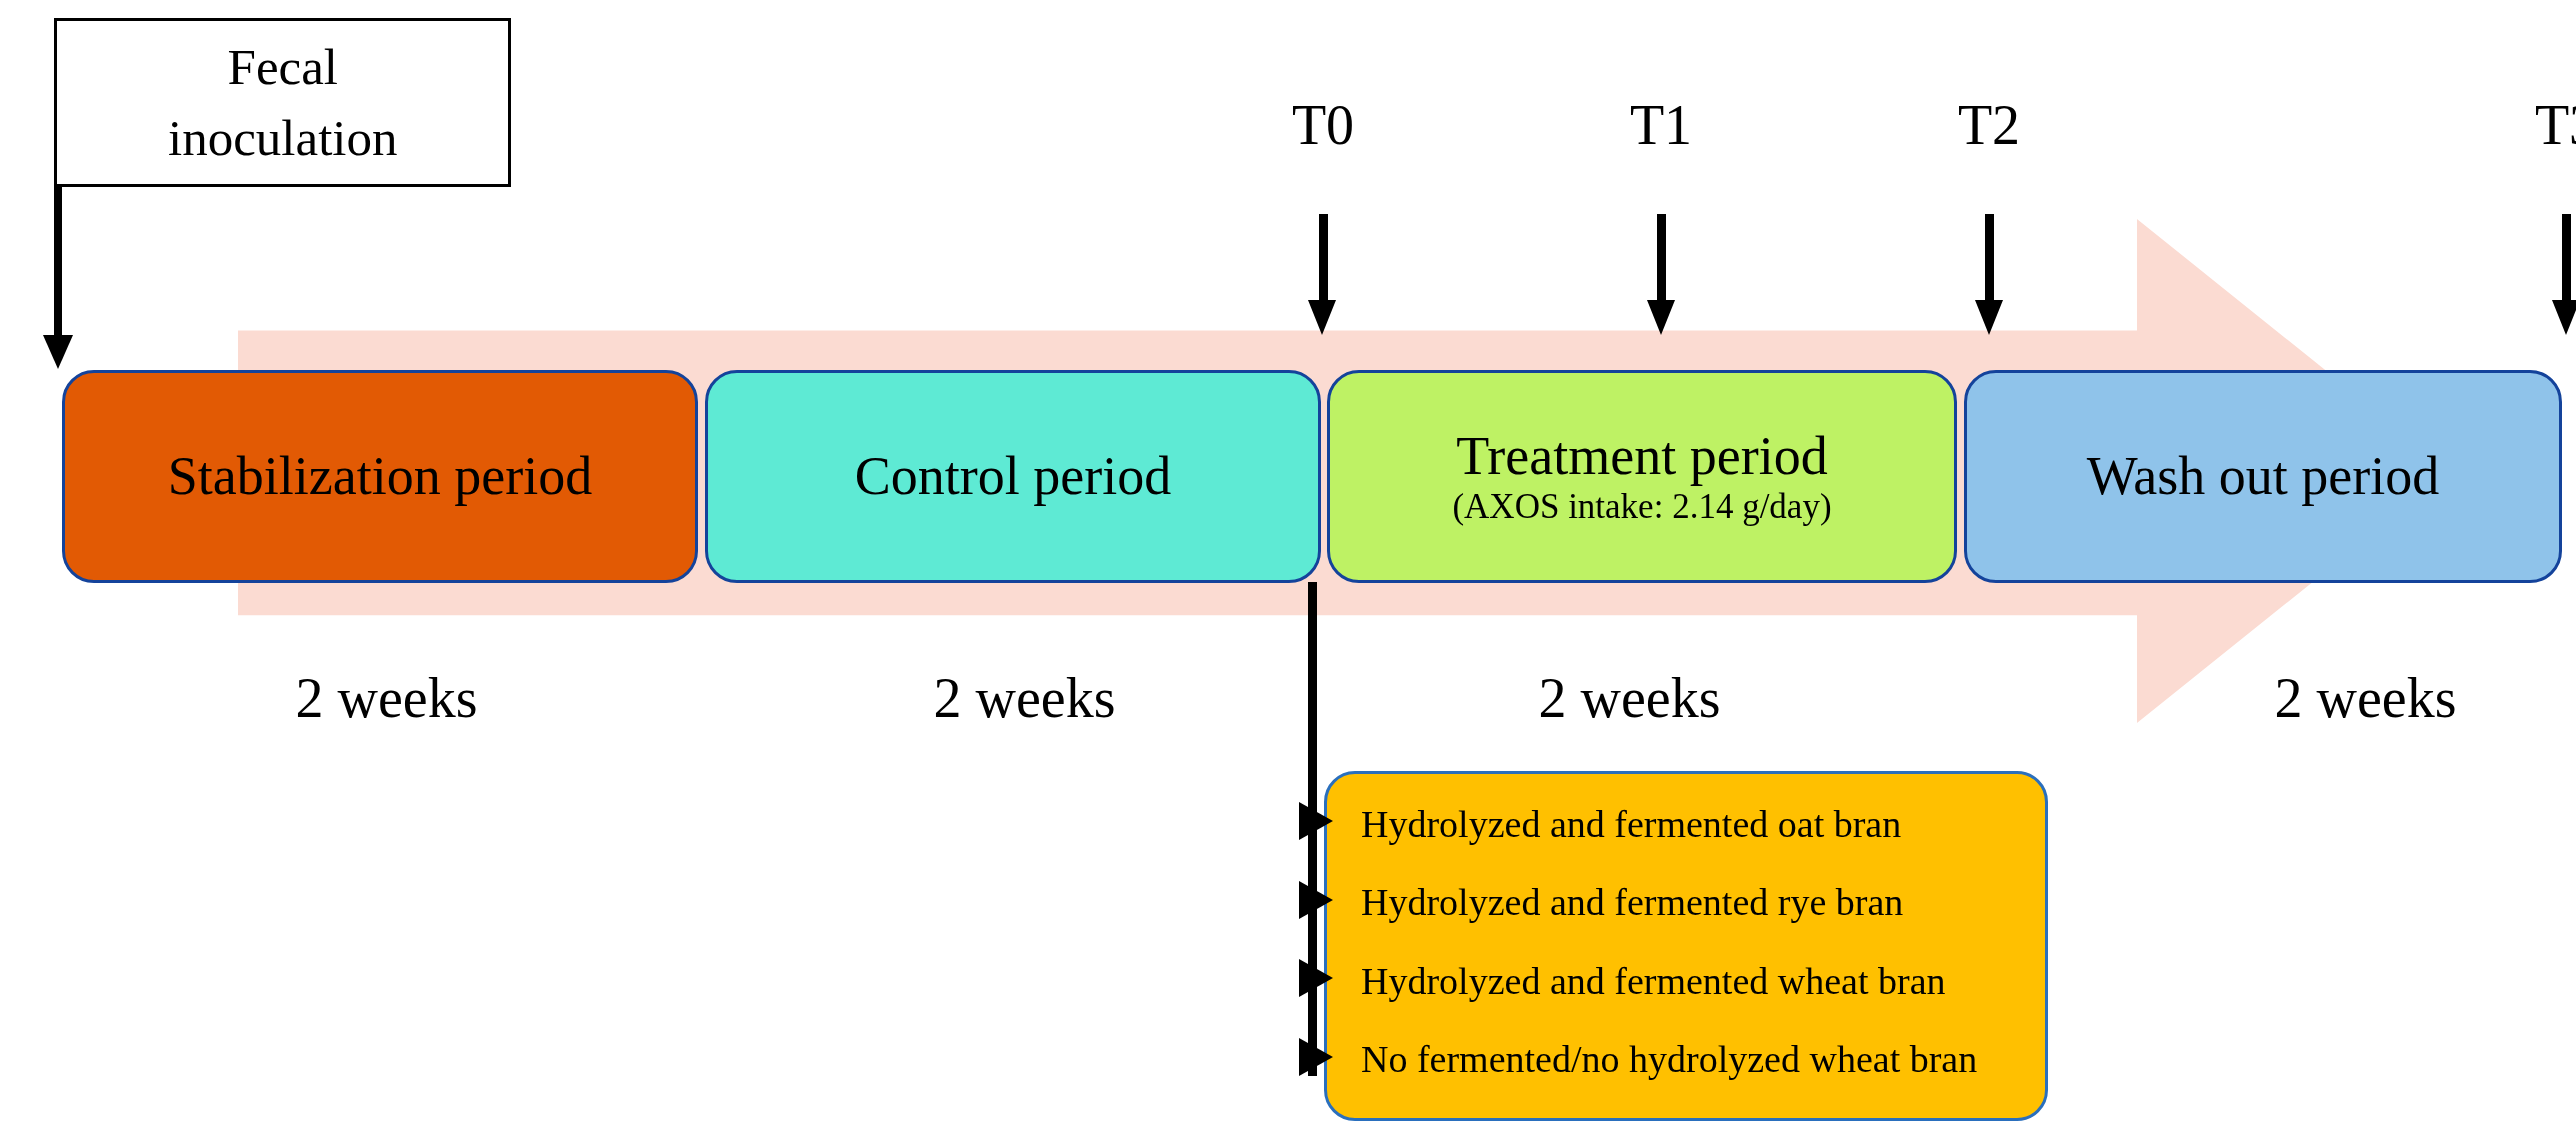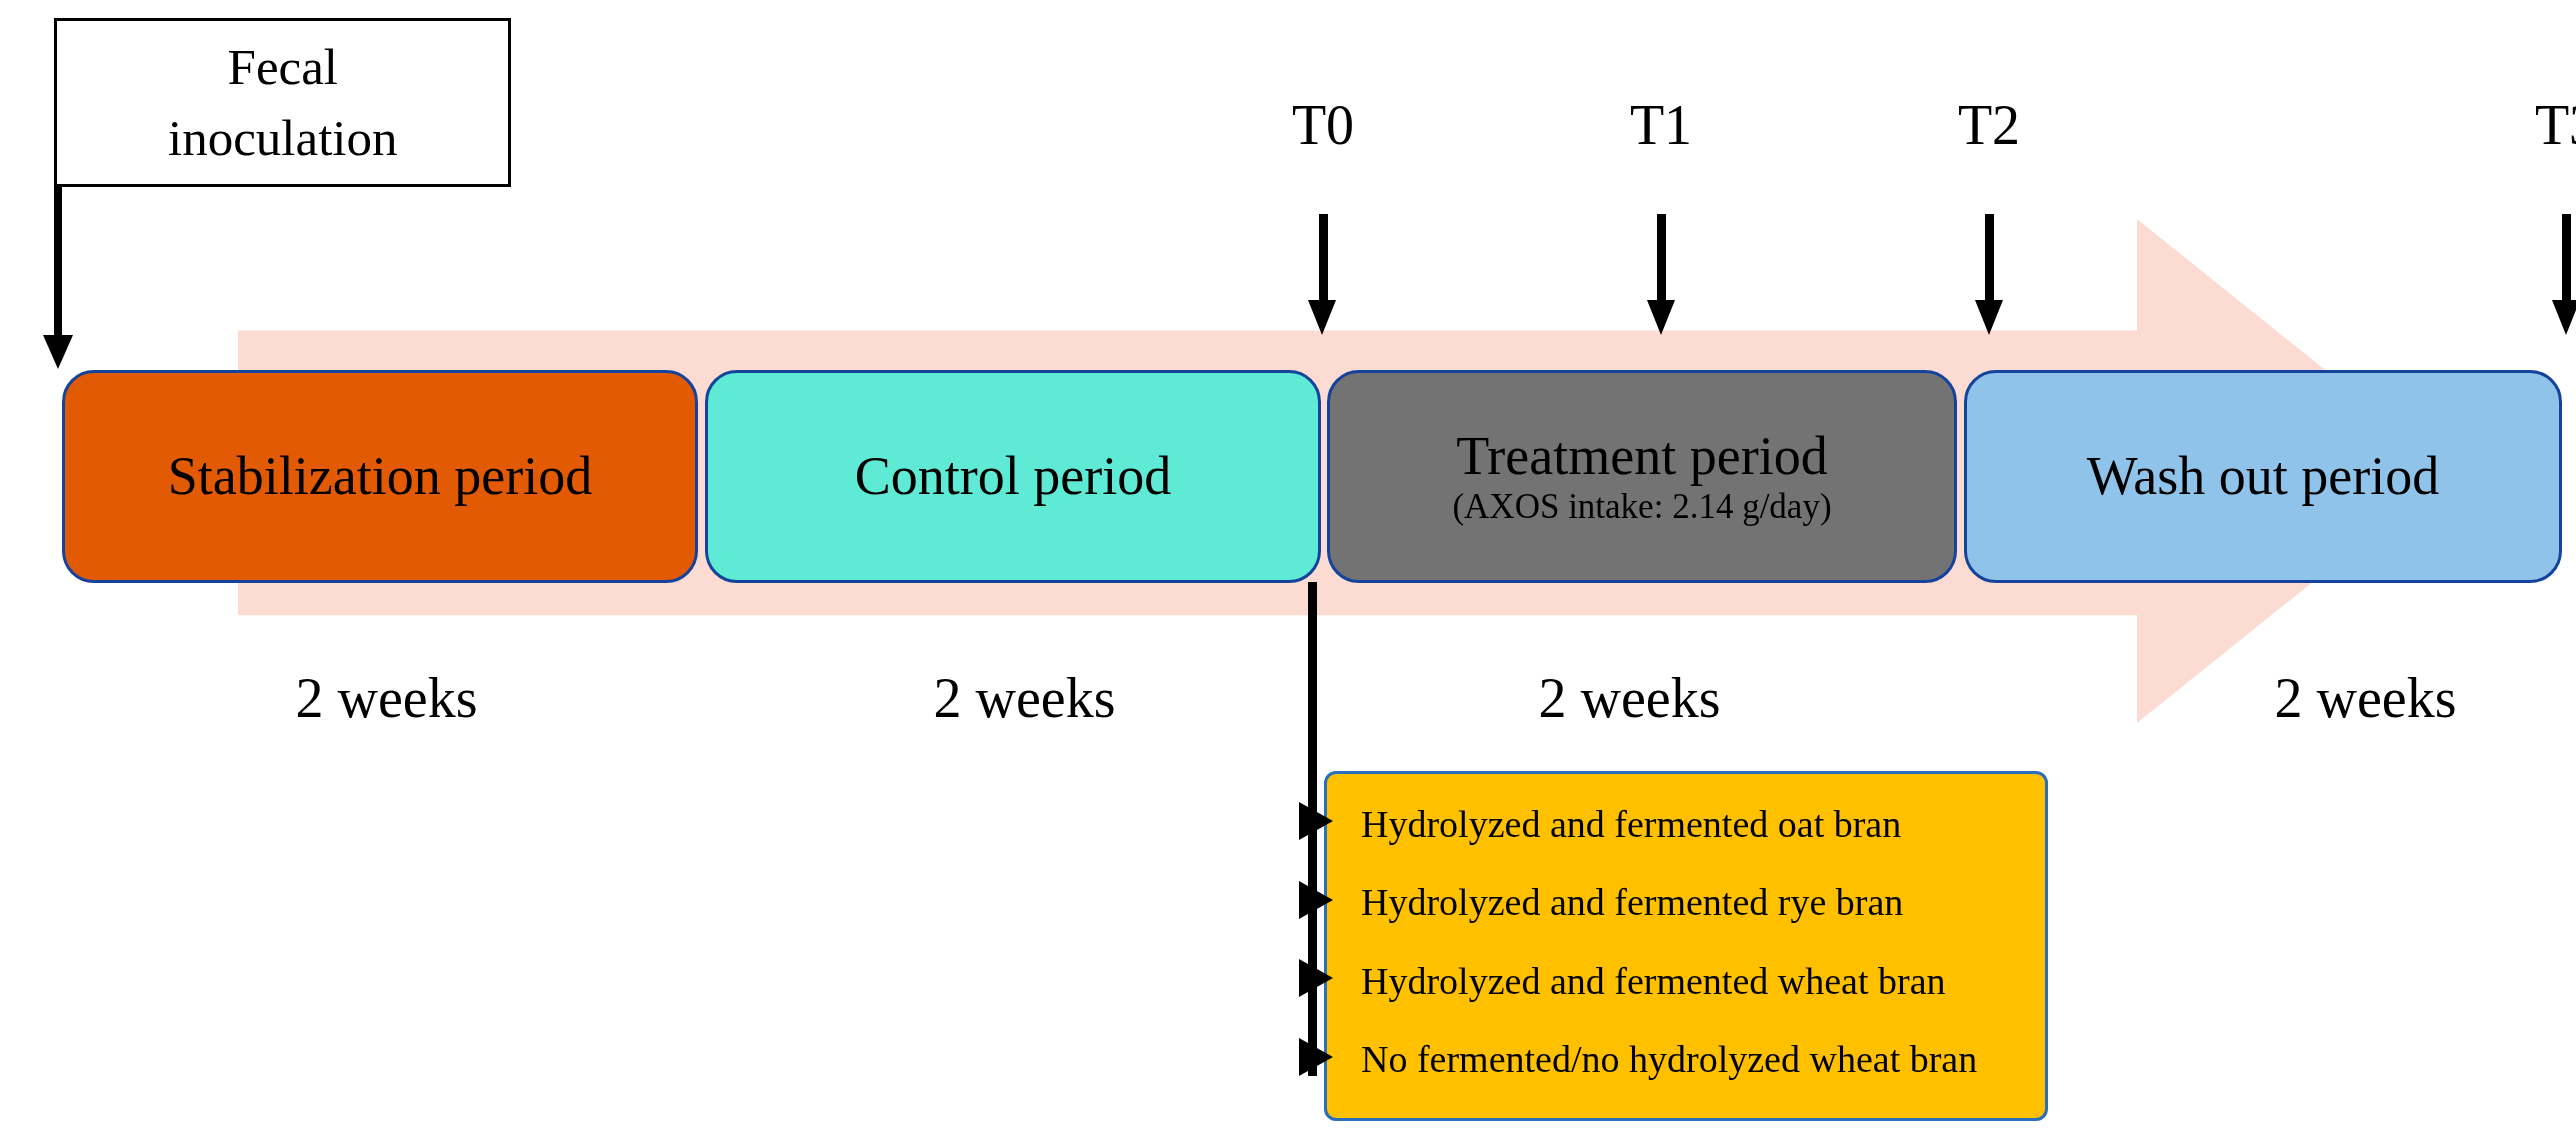--- a/index.html
+++ b/index.html
@@ -63,21 +63,21 @@
   
   .duration{top:662px;width:275px;text-align:center;font-size:56px;line-height:73px;}
 
   
   .connector{left:1272px;top:582px;width:8.5px;height:494px;background:#000;}
 
   
   .treatments-box{
     left:1288px;top:771px;width:724px;height:350px;
     border:3.9px solid;
-    border-radius:12px;
+    border-radius:31px;
     box-sizing:border-box;
   }
   .trow{
     position:absolute;left:34px;right:13px;height:39px;
     font-size:38px;line-height:39px;white-space:nowrap;
   }
   .trow0{top:31px;}  .trow1{top:109px;}  .trow2{top:188px;}  .trow3{top:266px;}
 
   
   .bullet{
@@ -114,21 +114,21 @@
   <div class="abs thead" style="left:1939px;"></div>
   <div class="abs tshaft" style="left:2526px;"></div>
   <div class="abs thead" style="left:2516px;"></div>
 
   <div class="abs period p0" style="background: rgb(226, 90, 4); border-color: rgb(20, 67, 155);">
     <span>Stabilization period</span>
   </div>
   <div class="abs period p1" style="background: #5eead4; border-color: rgb(20, 67, 155);">
     <span>Control period</span>
   </div>
-  <div class="abs period p2" style="background: #737373; border-color: rgb(20, 67, 155);">
+  <div class="abs period p2" style="background: #bef264; border-color: rgb(20, 67, 155);">
     <span>Treatment period</span>
     <span class="sub">(AXOS intake: 2.14 g/day)</span>
   </div>
   <div class="abs period p3" style="background: rgb(143, 195, 234); border-color: rgb(20, 67, 155);">
     <span>Wash out period</span>
   </div>
 
   <div class="abs duration" style="left:213px;">2 weeks</div>
   <div class="abs duration" style="left:851px;">2 weeks</div>
   <div class="abs duration" style="left:1456px;">2 weeks</div>

